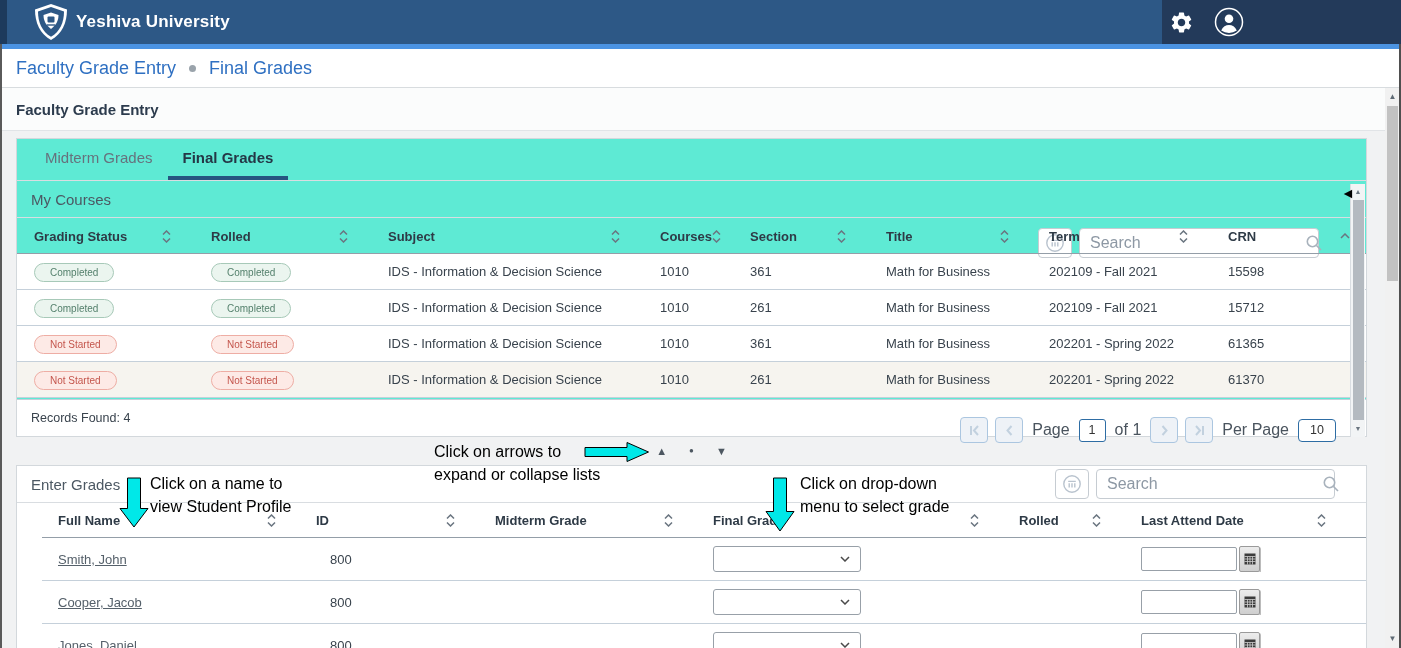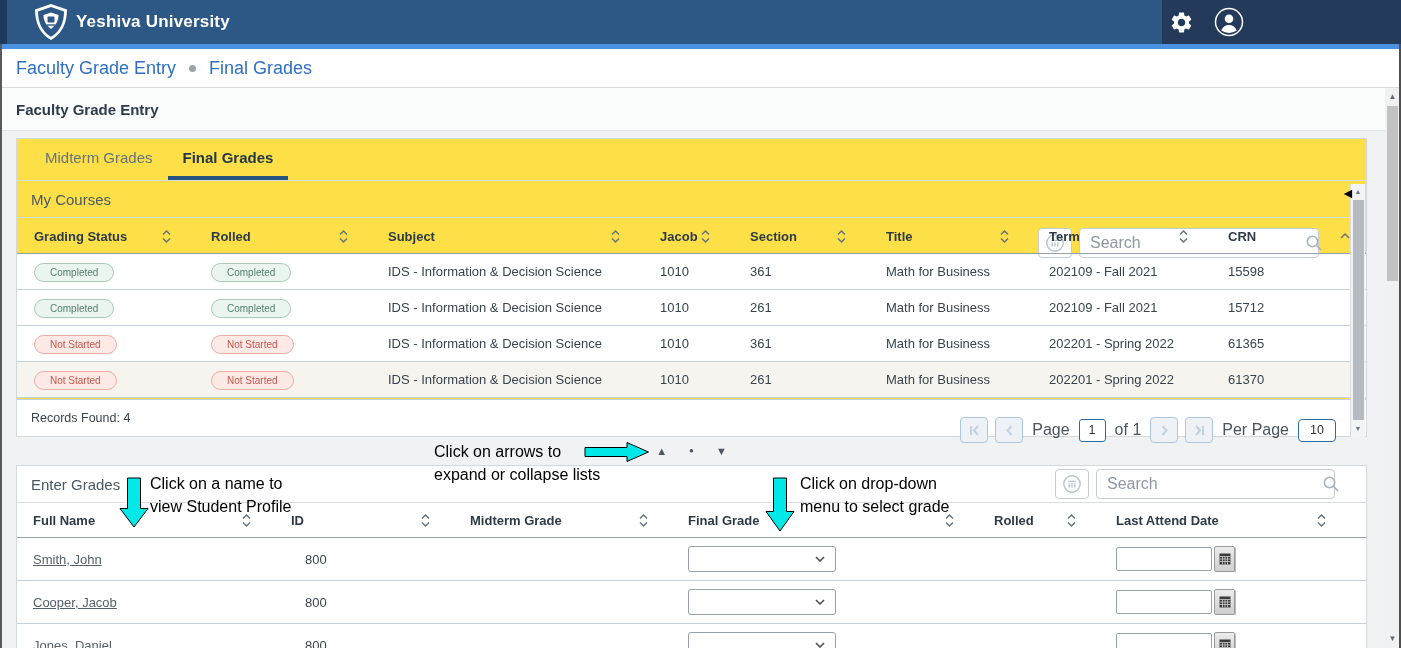--- a/index.html
+++ b/index.html
@@ -20,21 +20,21 @@
   .breadcrumb { position:absolute; left:0; top:49px; width:1401px; height:39px; background:#fff; border-bottom:1px solid #d8dcdf; display:flex; align-items:center; padding-left:16px; }
   .bc-link { color:#2f70c2; font-size:18px; text-decoration:none; cursor:pointer; }
   .bc-dot { width:7px; height:7px; border-radius:50%; background:#9aa3ab; margin:0 13px; }
 
   
   .main-bg { position:absolute; left:0; top:88px; width:1401px; height:560px; background:#f1f2f3; }
   .title-strip { position:absolute; left:0; top:88px; width:1385px; height:43px; background:#fbfcfc; border-bottom:1px solid #e1e4e7; display:flex; align-items:center; padding-left:16px; }
   .page-title { font-size:15px; font-weight:700; color:#2c3b4d; }
 
   
-  .panel1 { position:absolute; left:16px; top:138px; width:1351px; height:299px; background:#fde047; border:1px solid #d3d8dc; }
+  .panel1 { position:absolute; left:16px; top:138px; width:1351px; height:299px; background:#5eead4; border:1px solid #d3d8dc; }
   .tabbar { position:relative; height:42px; border-bottom:1px solid #d9dde1; display:flex; align-items:stretch; padding-left:13px; }
   .tab { display:flex; align-items:center; padding:0 15px; font-size:15px; color:#66727d; cursor:pointer; border-bottom:4px solid transparent; }
   .tab.active { color:#243746; font-weight:700; border-bottom:4px solid #255580; }
   .sechead { position:relative; height:37px; border-bottom:1px solid #d9dde1; }
   .sec-title { position:absolute; left:14px; top:10px; font-size:15px; color:#4c5863; }
   .tools-btn { position:absolute; width:34px; height:30px; background:#fff; border:1px solid #c6ccd2; border-radius:4px; display:flex; align-items:center; justify-content:center; cursor:pointer; }
   .searchbox { position:absolute; height:30px; border:1px solid #c6ccd2; border-radius:4px; background:#fff; display:flex; align-items:center; }
   .searchbox input { flex:1; border:none; outline:none; font-size:16px; color:#3a444e; padding:0 8px 0 10px; font-family:"Liberation Sans",sans-serif; background:transparent; }
   .searchbox input::placeholder { color:#8d98a4; }
   .searchbox .sicon { margin-right:8px; display:flex; }
@@ -75,21 +75,21 @@
   .divider { position:absolute; left:16px; top:437px; width:1351px; height:28px; display:flex; align-items:center; justify-content:center; gap:22px; }
   .dc { color:#4d5761; cursor:pointer; line-height:1; }
   .dc.up, .dc.down { font-size:11px; }
   .dc.dot { font-size:8px; }
 
   
   .panel2 { position:absolute; left:16px; top:465px; width:1351px; height:184px; background:#fff; border:1px solid #d3d8dc; }
   .sechead2 { position:relative; height:37px; border-bottom:1px solid #d9dde1; }
   .p2-tools { left:1038px; top:3px; }
   .p2-search { left:1079px; top:3px; width:239px; }
-  .grid-s { display:grid; grid-template-columns:258px 179px 218px 306px 122px 1fr; padding-left:16px; }
+  .grid-s { display:grid; grid-template-columns:258px 179px 218px 306px 122px 1fr; padding-left:16px;margin-left:25px; }
   .thead2 { height:35px; border-bottom:1px solid #949ea8; align-items:center; }
   .srow { height:43px; align-items:center; border-bottom:1px solid #c5d0da; }
   .slink { font-size:13px; color:#55606a; text-decoration:underline; cursor:pointer; }
   .idc { padding-left:14px; }
   .fsel { display:inline-flex; align-items:center; justify-content:flex-end; width:148px; height:26px; border:1px solid #98a0a8; border-radius:3px; background:#fff; padding-right:10px; cursor:pointer; }
   .datef { display:inline-flex; align-items:center; }
   .dinp { width:96px; height:24px; border:1px solid #98a0a8; border-radius:2px; font-family:"Liberation Sans",sans-serif; }
   .calb { width:21px; height:26px; margin-left:2px; background:linear-gradient(#ececec,#cfcfcf); border:1px solid #9a9a9a; border-radius:2px; display:flex; align-items:center; justify-content:center; cursor:pointer; box-shadow:1px 1px 0 #bbb; }
   .dcell { padding-left:0; }
   .lad-cell { padding-left:0; }
@@ -197,21 +197,21 @@
           <div class="hcell">
             <span class="hlabel">Subject</span>
             <span class="sort">
               <svg width="9" height="13" viewBox="0 0 9 13">
                 <path class="sp" d="M1 4.5 L4.5 1 L8 4.5"></path>
                 <path class="sp" d="M1 8.5 L4.5 12 L8 8.5"></path>
               </svg>
             </span>
           </div>
           <div class="hcell">
-            <span class="hlabel">Jacob</span>
+            <span class="hlabel">Courses</span>
             <span class="sort">
               <svg width="9" height="13" viewBox="0 0 9 13">
                 <path class="sp" d="M1 4.5 L4.5 1 L8 4.5"></path>
                 <path class="sp" d="M1 8.5 L4.5 12 L8 8.5"></path>
               </svg>
             </span>
           </div>
           <div class="hcell">
             <span class="hlabel">Section</span>
             <span class="sort">

